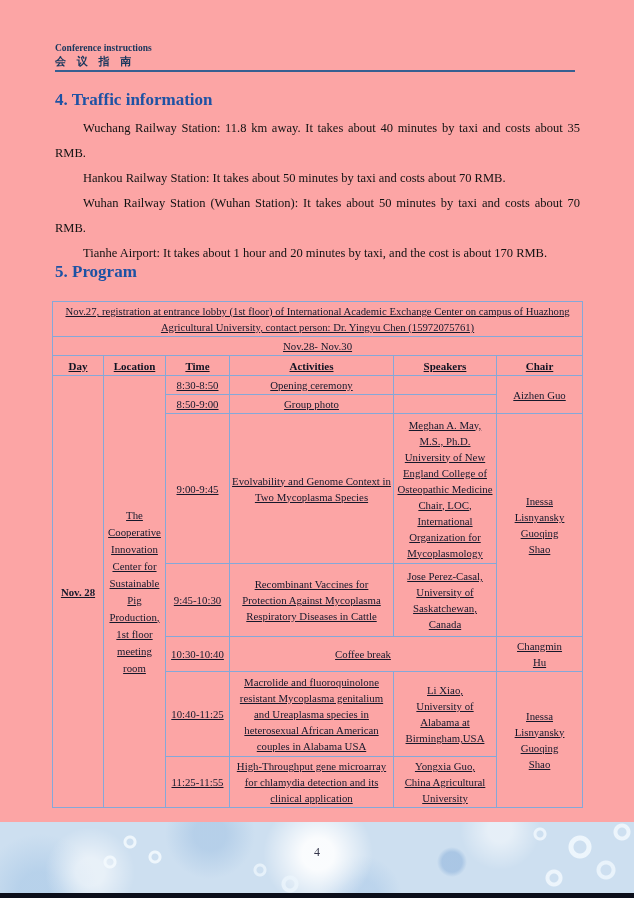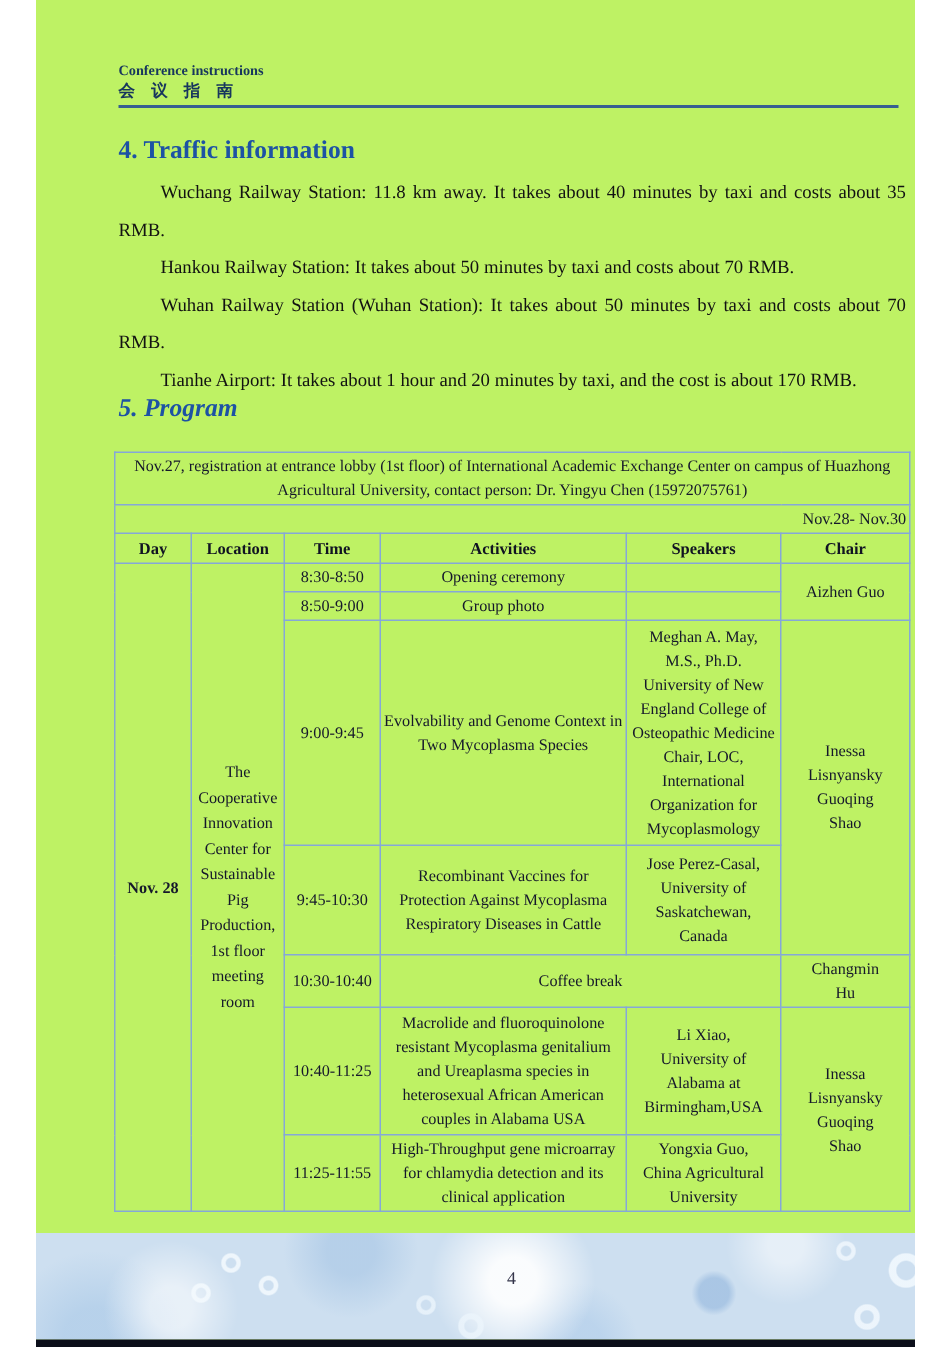--- a/index.html
+++ b/index.html
@@ -1,61 +1,61 @@
 <!DOCTYPE html>
 <html><head>
 <meta charset="utf-8">
 <style>
   * { margin:0; padding:0; box-sizing:border-box; }
   html,body { background:#ffffff; }
   .page {
-    position:relative; width:586px; height:898px; margin:0 auto;
-    background:#bef264; overflow:hidden;
+    position:relative; width:634px; height:898px; margin:0 auto;
+    background:#fca5a5; overflow:hidden;
     font-family:"Liberation Serif","DejaVu Serif",serif;
     color:#222222;
   }
 
   
   .doc-header {
     position:absolute; left:55px; top:42px; width:520px;
     border-bottom:2px solid #365F91; padding-bottom:2px;
     color:#17365D;
   }
   .doc-header .en { font-size:9.5px; font-weight:bold; line-height:12px; }
   .doc-header .zh { font-size:11px; font-weight:bold; letter-spacing:4px; line-height:14px; }
 
   
   .sec-heading {
     position:absolute; left:55px;
     font-size:17px; font-weight:bold; color:#1D52A4;
   }
   #heading-traffic { top:90px; }
-  #heading-program { top:262px;font-style:italic; }
+  #heading-program { top:262px; }
 
   
   .traffic-body {
     position:absolute; left:55px; top:116px; width:525px;
     font-size:12.5px; line-height:25px; color:#121212;
   }
   .traffic-body p { text-indent:28px; text-align:justify; }
 
   
   .program-table {
     position:absolute; left:52px; top:301px; width:530px;
     border-collapse:collapse; table-layout:fixed;
     font-size:10.8px; line-height:16px; color:#15182b;
   }
   .program-table td {
     border:1px solid #85A8D8;
     text-align:center; vertical-align:middle;
-    padding:1px 2px; overflow:hidden;
+    padding:1px 2px; overflow:hidden;text-decoration:underline;
   }
   .pre { white-space:pre-line; }
   tr.reg  td { height:30px; font-size:10.7px; }
-  tr.date td { height:18px;text-align:right; }
+  tr.date td { height:18px; }
   tr.head td { height:20px; font-weight:bold; font-size:11px; color:#101322; }
   tr.r1 td { height:17px; }
   tr.r2 td { height:17px; }
   tr.r3 td { height:150px; }
   tr.r4 td { height:73px; }
   tr.r5 td { height:30px; }
   tr.r6 td { height:85px; }
   tr.r7 td { height:48px; }
   td.day-cell { font-weight:bold; }
   td.loc-cell { line-height:17px; }

